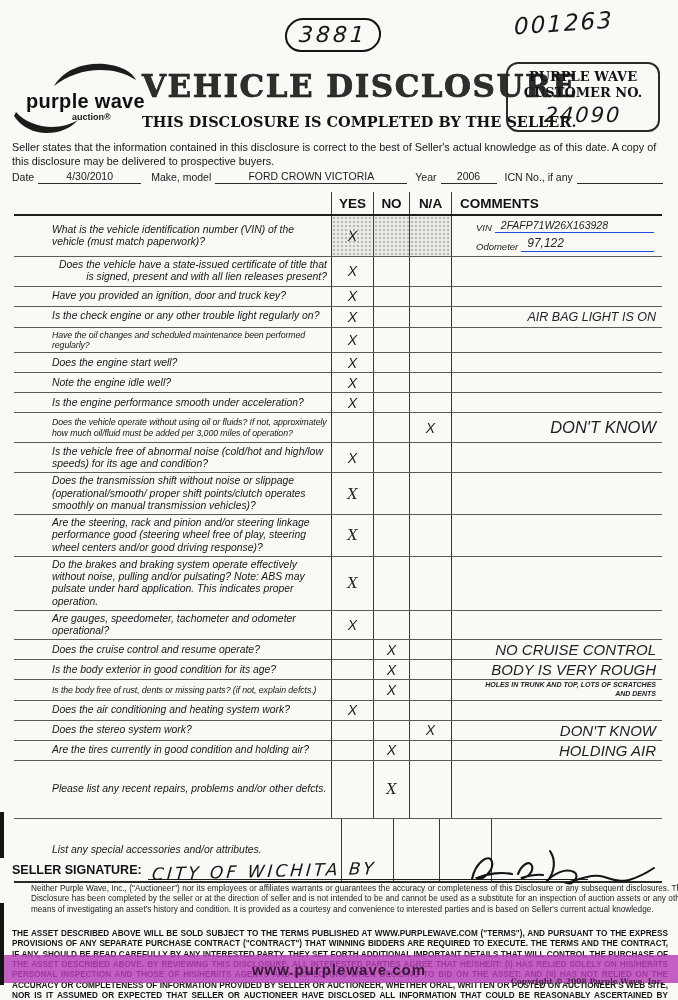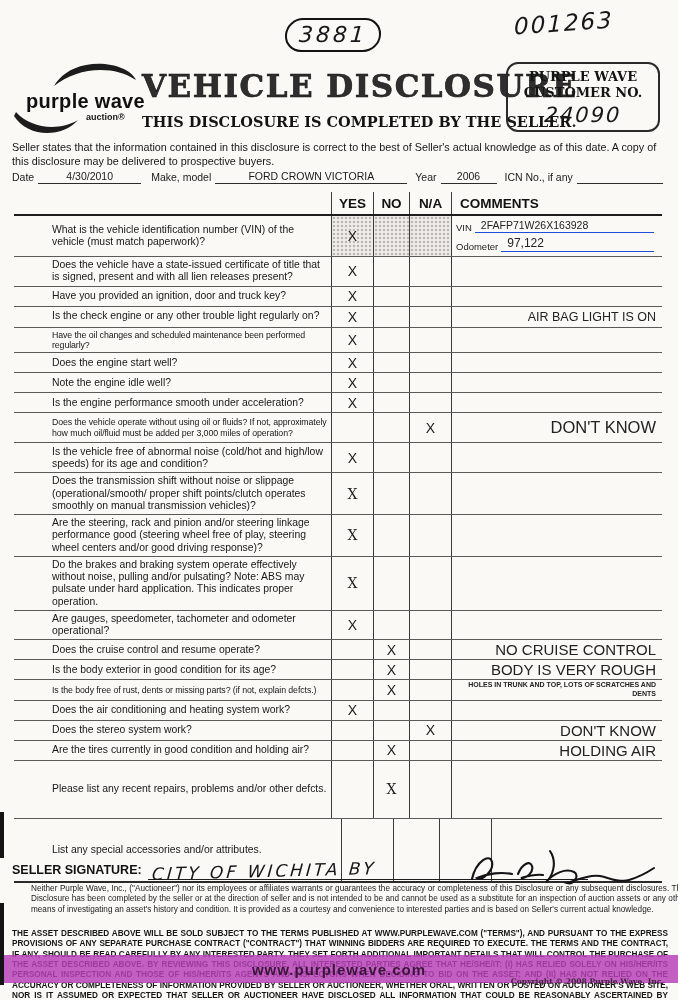--- a/index.html
+++ b/index.html
@@ -27,21 +27,21 @@
     transform:rotate(-4deg) skewX(-4deg);
   }
 
   
   .logo-wrap { position:absolute; top:60px; left:10px; width:138px; height:80px; }
   .logo-wrap svg { position:absolute; top:0; left:0; }
   .logo-text {
     position:absolute; top:30px; left:16px; font-size:20px; font-weight:bold;
     color:#101010; letter-spacing:.3px; font-style:normal;
   }
-  .logo-sub { position:absolute; top:52px; left:76px; font-size:9px; font-weight:bold; color:#161616; }
+  .logo-sub { position:absolute; top:52px; left:62px; font-size:9px; font-weight:bold; color:#161616; }
 
   .title-block { position:absolute; top:68px; left:142px; width:372px; text-align:center; }
   .doc-title {
     font-family:"DejaVu Serif", serif; font-weight:bold; font-size:31px;
     letter-spacing:1.5px; color:#2e2e2e; -webkit-text-stroke:.6px #161616;
     white-space:nowrap;
   }
   .doc-subtitle {
     font-family:"DejaVu Serif", serif; font-weight:bold; font-size:14.5px;
     color:#141414; margin-top:9px; white-space:nowrap;
@@ -76,45 +76,45 @@
   .thead, .trow { display:grid; grid-template-columns:317px 42px 36px 42px 1fr; }
   .thead { border-bottom:2.2px solid #1d1d1d; min-height:24px; }
   .th {
     font-weight:bold; font-size:13.5px; color:#111;
     display:flex; align-items:center; justify-content:center;
     border-left:1px solid #3a3a3a;
   }
   .th.q { border-left:none; }
   .th.comments { justify-content:flex-start; padding-left:8px; }
 
-  .trow { border-bottom:1px solid #5a5a58; min-height:20px; }
+  .trow { border-bottom:1px solid #5a5a58; min-height:20px;font-style:italic; }
   .cell { display:flex; align-items:center; }
   .cell.q { padding:2px 4px 2px 38px; font-size:10.4px; line-height:1.18; color:#171717; }
   .cell.q.q-sm { font-size:8.8px; letter-spacing:-.1px; }
   .cell.mark, .cell.comment { border-left:1px solid #3a3a3a; }
   .cell.mark { justify-content:center; font-size:14px; }
   .x-s  { font-size:12px; }
   .x-m  { font-size:14px; }
   .x-l  { font-size:19px; font-weight:300; }
   .x-xl { font-size:20px; font-family:"DejaVu Serif", serif; }
   .x-xxl{ font-size:24px; font-family:"DejaVu Serif", serif; }
-  .cell.comment { justify-content:flex-end; text-align:right; padding:1px 6px 1px 0; color:#222; }
+  .cell.comment { justify-content:flex-end; text-align:right; padding:1px 6px 1px 20px; color:#222; }
   .c-md { font-size:12.5px; }
   .c-lg { font-size:15px; }
   .c-xl { font-size:16.5px; }
   .c-sm { font-size:7px; font-weight:bold; line-height:1.25; }
   .shaded {
     background-color:#eceae6;
     background-image:radial-gradient(#b7b5ae 1px, rgba(0,0,0,0) 1.3px);
     background-size:4px 4px;
   }
 
   
   .vtable > div:nth-child(2)  { min-height:38px; }
-  .vtable > div:nth-child(3)  { min-height:28px; }
+  .vtable > div:nth-child(3)  { min-height:28px;text-align:right; }
   .vtable > div:nth-child(5)  { min-height:21px; }
   .vtable > div:nth-child(10) { min-height:30px; }
   .vtable > div:nth-child(11) { min-height:30px; }
   .vtable > div:nth-child(12) { min-height:38px; }
   .vtable > div:nth-child(13) { min-height:38px; }
   .vtable > div:nth-child(14) { min-height:40px; }
   .vtable > div:nth-child(22) { min-height:58px; }
   .vtable > div:nth-child(23) { min-height:62px; border-bottom:none;gap:10px; }
 
   

